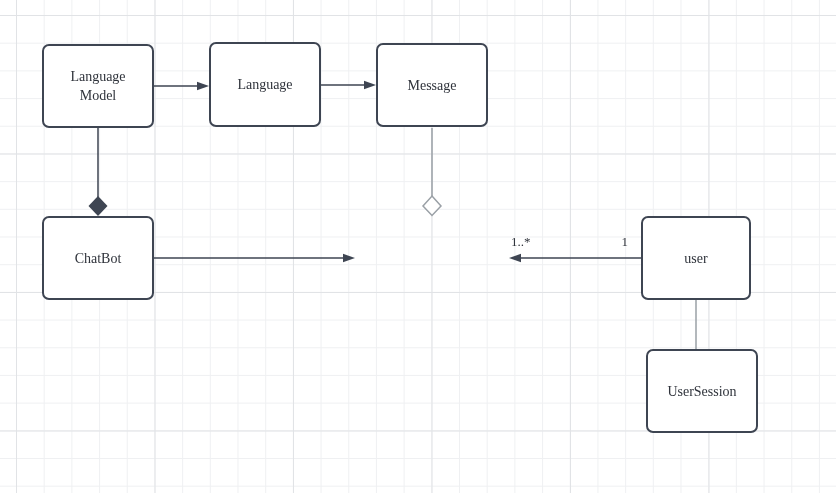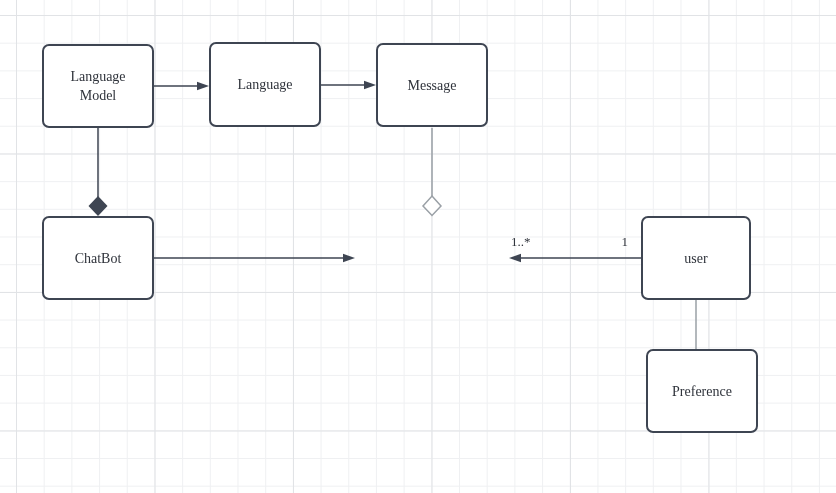--- a/index.html
+++ b/index.html
@@ -117,19 +117,19 @@
   <div class="node n-message">
     <span class="node-label">Message</span>
   </div>
   <div class="node n-chatbot">
     <span class="node-label">ChatBot</span>
   </div>
   <div class="node n-user">
     <span class="node-label">user</span>
   </div>
   <div class="node n-preference">
-    <span class="node-label">Preference</span>
+    <span class="node-label">UserSession</span>
   </div>
 
   <div class="mult-label mult-target">1..*</div>
   <div class="mult-label mult-source">1</div>
 
 </div>
 
 </body></html>

